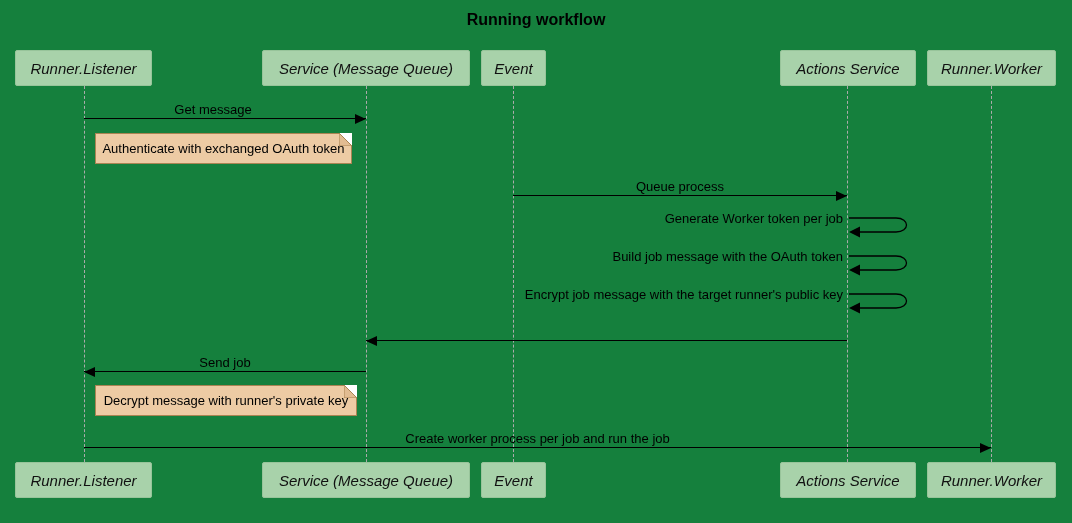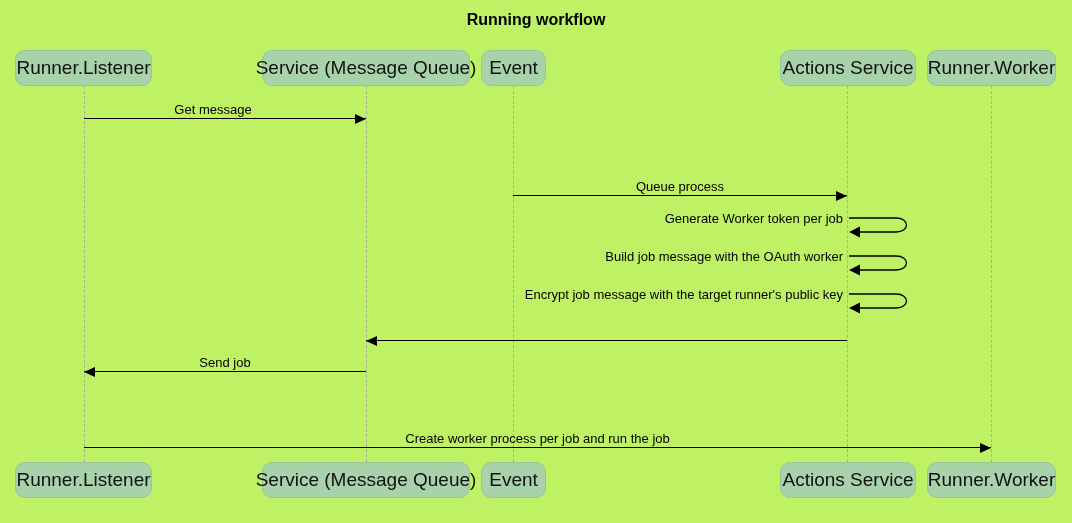--- a/index.html
+++ b/index.html
@@ -1,45 +1,46 @@
 <!DOCTYPE html>
 <html style="--participant-fill: #A8D2AA; --participant-border: #97C49A; --note-fill: #EDCBA4; --note-border: #AA8453; --lifeline-color: #ABABAB;"><head>
 <meta charset="utf-8">
 <style>
   html, body { margin: 0; padding: 0; background: #ffffff; }
   #canvas {
     position: relative;
     width: 1072px;
     height: 523px;
-    background: #bef264;
+    background: #15803d;
     font-family: "Liberation Sans", sans-serif;
     color: #111111;
     overflow: hidden;
   }
   .title {
     position: absolute;
     top: 11px; left: 0; width: 100%;
     text-align: center;
     font-size: 16px;
     font-weight: bold;
     color: #000000;
   }
   .participant {
     position: absolute;
     height: 36px;
     background: var(--participant-fill, #A8D2AA);
     border: 1px solid var(--participant-border, #97C49A);
-    border-radius: 10px;
+    border-radius: 2px;
     box-sizing: border-box;
     display: flex;
     align-items: center;
     justify-content: center;
-    font-size: 19px;
+    font-size: 15px;
     color: #111111;
     white-space: nowrap;
+    font-style: italic;
   }
   .lifeline {
     position: absolute;
     top: 86px;
     height: 376px;
     width: 0;
     border-left: 1px dashed var(--lifeline-color, #ABABAB);
   }
   .mlabel {
     position: absolute;
@@ -116,53 +117,67 @@
   <div class="participant" style="left:262px; top:50px; width:208px">Service (Message Queue)</div>
   <div class="participant" style="left:481px; top:50px; width:65px">Event</div>
   <div class="participant" style="left:780px; top:50px; width:136px">Actions Service</div>
   <div class="participant" style="left:927px; top:50px; width:129px">Runner.Worker</div>
 
   <div class="mlabel" style="left:72px; top:102px; width:282px">Get message</div>
   <div class="mline" style="left:84px; top:118px; width:282px">
     <span class="ah ah-r"></span>
   </div>
 
+  <div class="note" style="left:95px; top:133px; width:257px">
+    <span>Authenticate with exchanged OAuth token</span>
+    <svg class="fold" viewBox="0 0 13 13">
+      <polygon points="0,0 13,0 13,13" fill="#ffffff"></polygon>
+      <polygon points="0,0 0,13 13,13" fill="#E2BC92" stroke="#AA8453" stroke-width="1"></polygon>
+    </svg>
+  </div>
 
   <div class="mlabel" style="left:513px; top:179px; width:334px">Queue process</div>
   <div class="mline" style="left:513px; top:195px; width:334px">
     <span class="ah ah-r"></span>
   </div>
 
   <div class="mlabel right" style="left:445px; top:211px; width:398px">Generate Worker token per job</div>
   <svg class="selfloop" style="left:848px; top:216px" viewBox="0 0 70 26">
     <path d="M1,2 H48 C62,2 62,16 48,16 H12" fill="none" stroke="#000000" stroke-width="1.3"></path>
     <polygon points="12,10.5 12,21.5 1,16" fill="#000000"></polygon>
   </svg>
 
-  <div class="mlabel right" style="left:445px; top:249px; width:398px">Build job message with the OAuth worker</div>
+  <div class="mlabel right" style="left:445px; top:249px; width:398px">Build job message with the OAuth token</div>
   <svg class="selfloop" style="left:848px; top:254px" viewBox="0 0 70 26">
     <path d="M1,2 H48 C62,2 62,16 48,16 H12" fill="none" stroke="#000000" stroke-width="1.3"></path>
     <polygon points="12,10.5 12,21.5 1,16" fill="#000000"></polygon>
   </svg>
 
   <div class="mlabel right" style="left:380px; top:287px; width:463px">Encrypt job message with the target runner's public key</div>
   <svg class="selfloop" style="left:848px; top:292px" viewBox="0 0 70 26">
     <path d="M1,2 H48 C62,2 62,16 48,16 H12" fill="none" stroke="#000000" stroke-width="1.3"></path>
     <polygon points="12,10.5 12,21.5 1,16" fill="#000000"></polygon>
   </svg>
 
   <div class="mline" style="left:366px; top:340px; width:481px">
     <span class="ah ah-l"></span>
   </div>
 
   <div class="mlabel" style="left:84px; top:355px; width:282px">Send job</div>
   <div class="mline" style="left:84px; top:371px; width:282px">
     <span class="ah ah-l"></span>
   </div>
 
+  <div class="note" style="left:95px; top:385px; width:262px">
+    <span>Decrypt message with runner's private key</span>
+    <svg class="fold" viewBox="0 0 13 13">
+      <polygon points="0,0 13,0 13,13" fill="#ffffff"></polygon>
+      <polygon points="0,0 0,13 13,13" fill="#E2BC92" stroke="#AA8453" stroke-width="1"></polygon>
+    </svg>
+  </div>
 
   <div class="mlabel" style="left:84px; top:431px; width:907px">Create worker process per job and run the job</div>
   <div class="mline" style="left:84px; top:447px; width:907px">
     <span class="ah ah-r"></span>
   </div>
 
   <div class="participant" style="left:15px;  top:462px; width:137px">Runner.Listener</div>
   <div class="participant" style="left:262px; top:462px; width:208px">Service (Message Queue)</div>
   <div class="participant" style="left:481px; top:462px; width:65px">Event</div>
   <div class="participant" style="left:780px; top:462px; width:136px">Actions Service</div>

